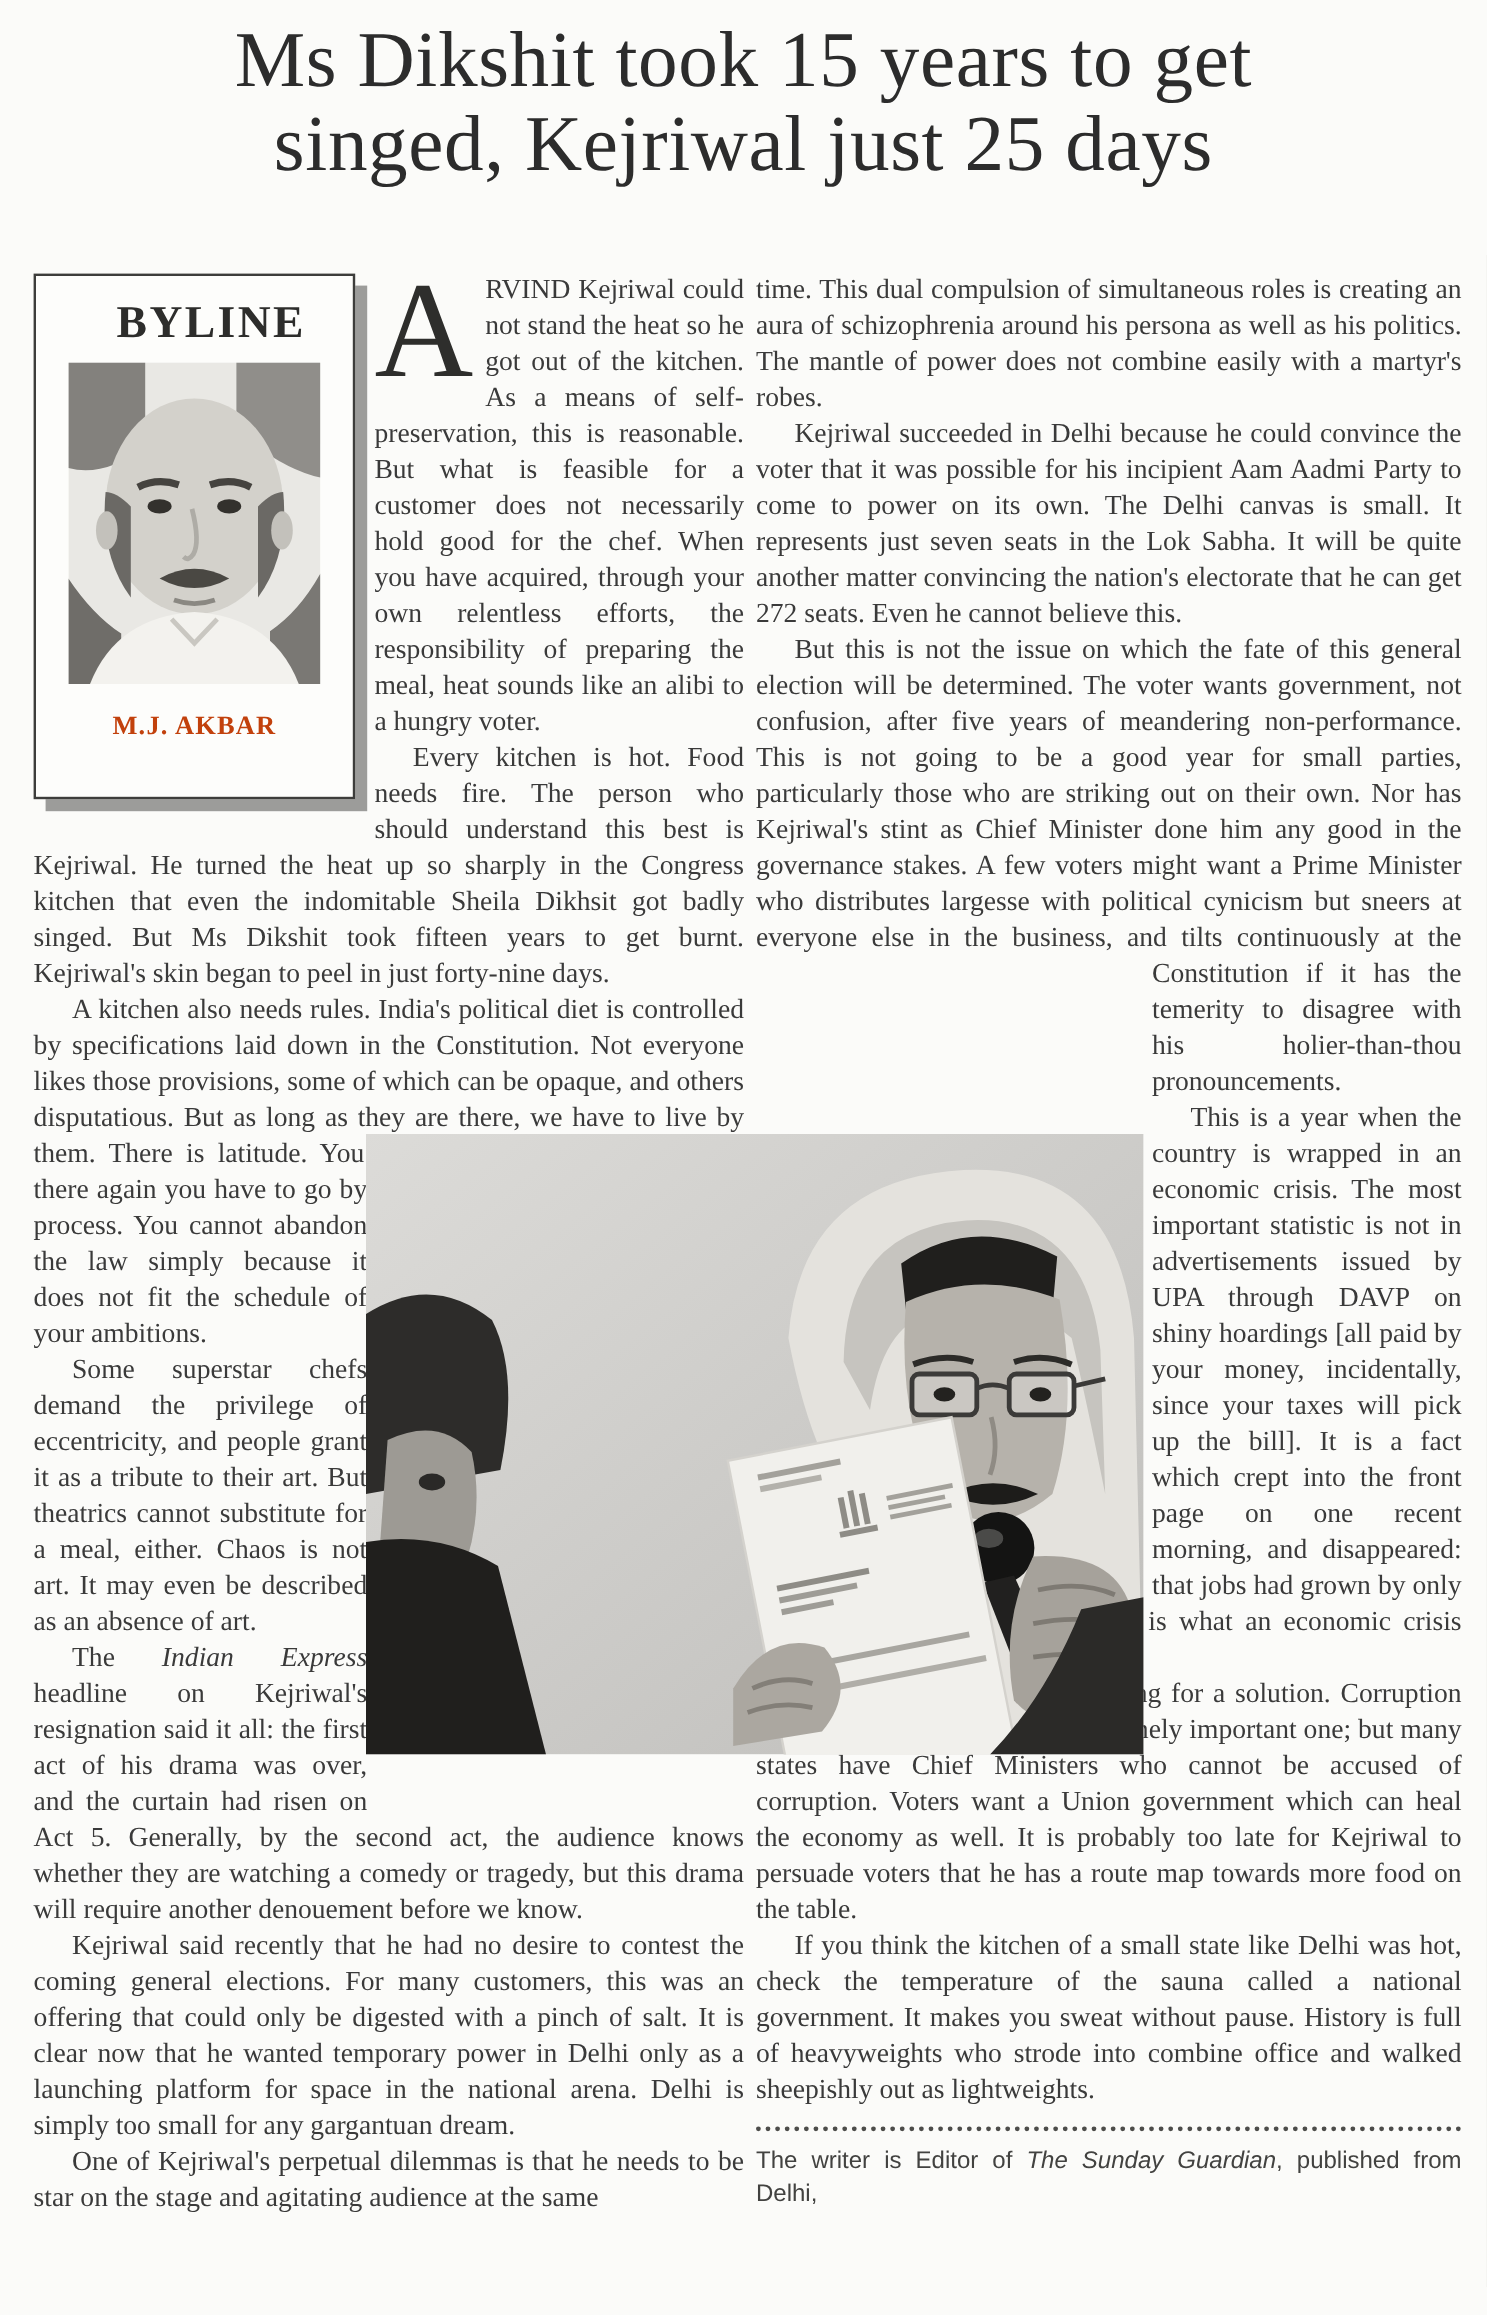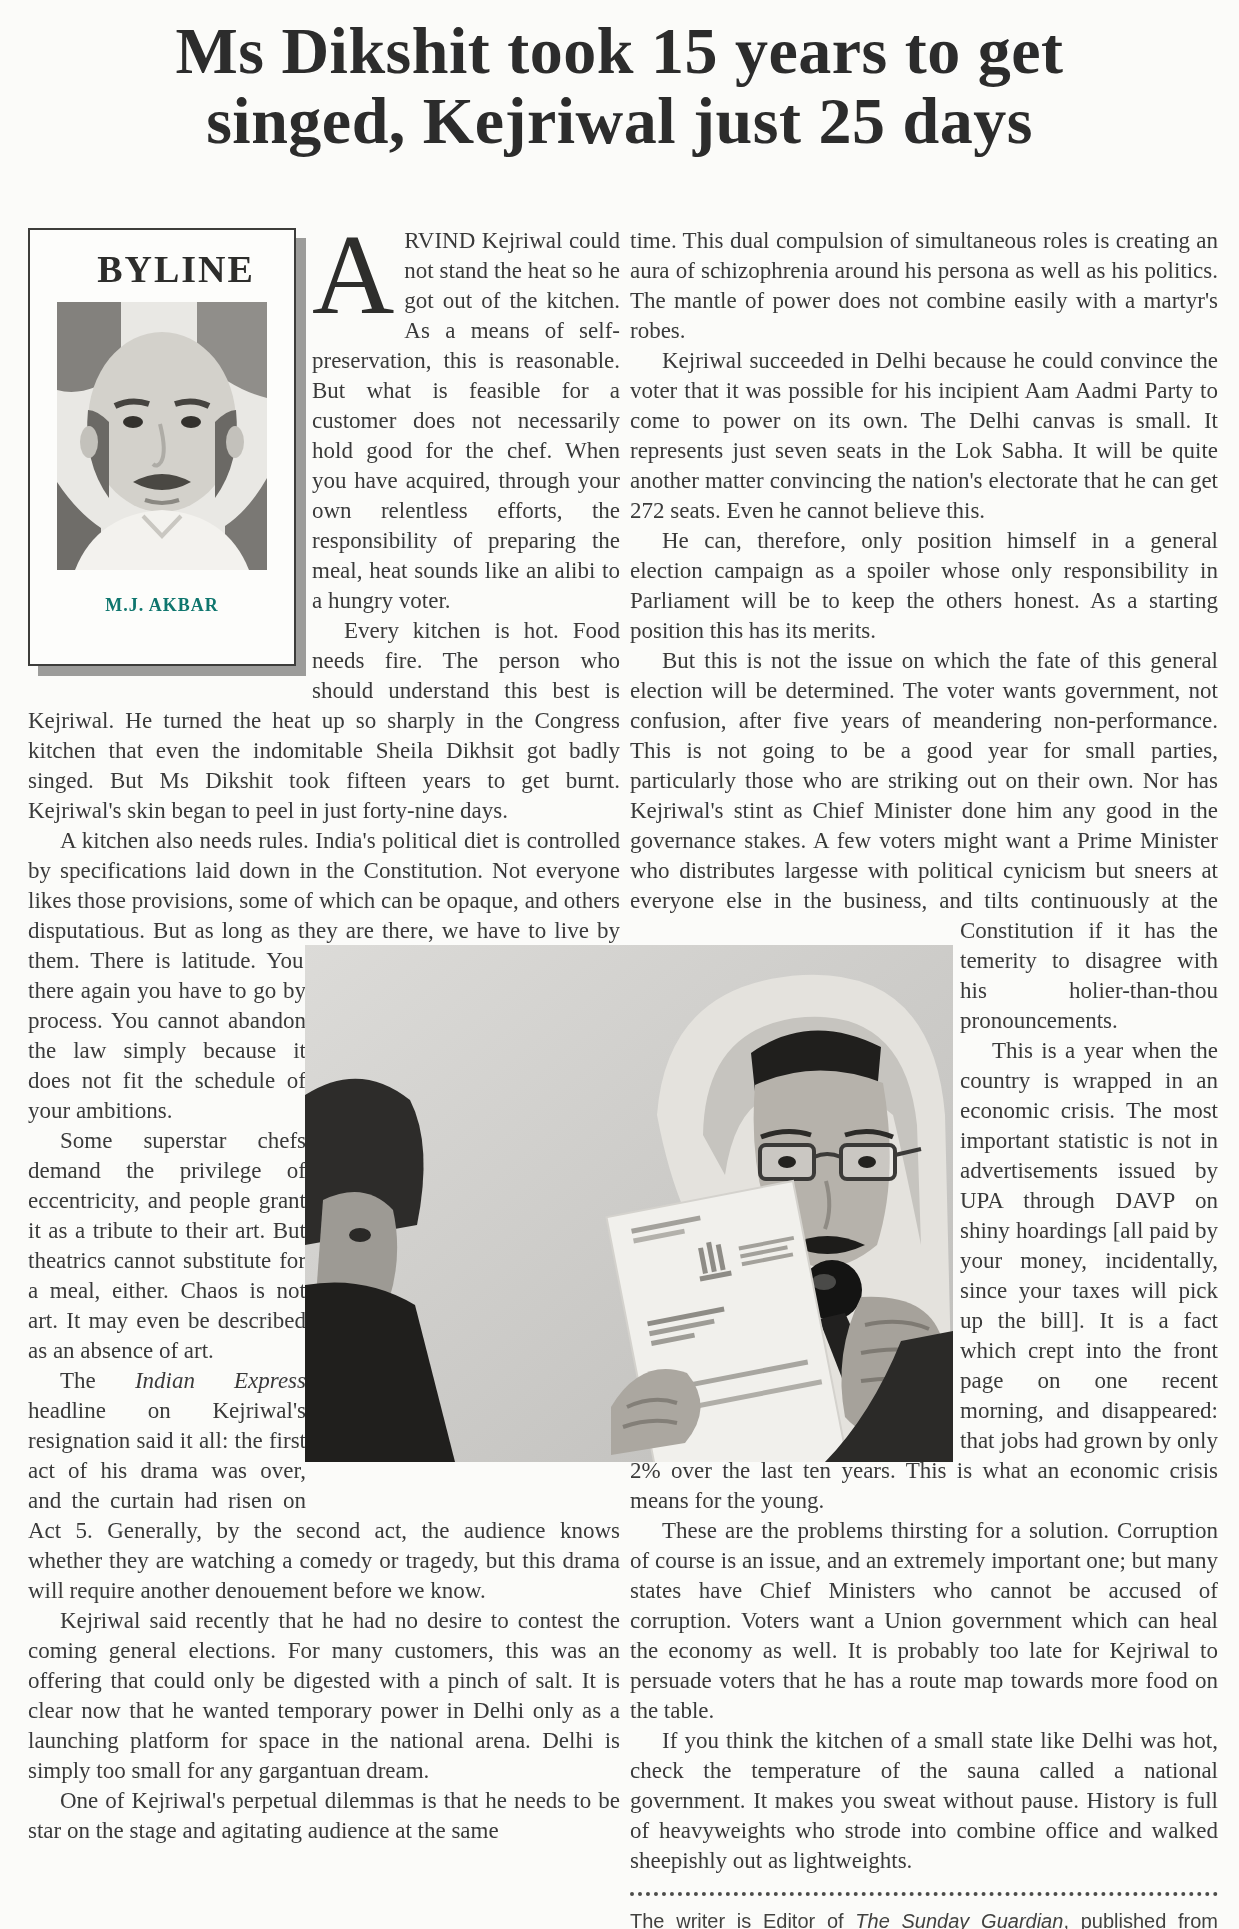--- a/index.html
+++ b/index.html
@@ -4,21 +4,21 @@
 <style>
   html,body { margin:0; padding:0; background:#e9e9e7; }
   .page {
     position:relative; width:1239px; height:1929px; margin:0 auto;
     background:#fbfbf9; overflow:hidden;
     font-family:"Liberation Serif", serif; color:#3a3a3a;
   }
   
   .headline {
     position:absolute; top:16px; left:0; width:100%; margin:0;
-    text-align:center; font-weight:bold; color:#2c2c2c;
+    text-align:center; font-weight:normal; color:#2c2c2c;
     font-size:66px; line-height:1.06; letter-spacing:0.5px;
   }
   .headline span { display:block; }
   
   .col {
     position:absolute; top:226px; text-align:justify;
     font-size:23px; line-height:30px; color:#3a3a3a;
   }
   .col-left  { left:28px;  width:592px; }
   .col-right { left:630px; width:588px; }
@@ -29,21 +29,21 @@
     float:left; width:268px; height:438px; margin:2px 16px 12px 0;
     box-sizing:border-box; border:2px solid #3d3d3b; background:#fdfdfb;
     box-shadow:10px 10px 0 #9c9c9a; text-align:center; padding-top:24px;
   }
   .byline-title {
     font-size:38px; font-weight:bold; letter-spacing:2px; color:#2d2d2b;
     margin-bottom:18px;
     margin-left:28px;
   }
   .byline-photo { display:block; margin:0 auto; width:210px; height:268px; }
-  .byline-author { font-size:18px; font-weight:bold; letter-spacing:1px; margin-top:20px; color:#0f766e; }
+  .byline-author { font-size:22px; font-weight:bold; letter-spacing:1px; margin-top:20px; color:#c2410c; }
   
   .dropcap {
     float:left; font-size:114px; line-height:86px;
     padding:6px 10px 0 0; color:#2e2e2c;
   }
   
   .ph-spacer-left  { float:right; width:306px; height:516px; margin-left:8px; }
   .ph-spacer-right { float:left;  width:322px; height:516px; margin-right:8px; }
   
   .article-photo {
@@ -103,21 +103,20 @@
     <p class="para ind"><span>A kitchen also needs rules. India's political diet is controlled by specifications laid down in the Constitution. Not everyone likes those provisions, some of which can be opaque, and others disputatious. But as long as they are there, we have to live by them. There is latitude. You can </span><span class="ph-spacer-left"></span><span>always amend statutes, but there again you have to go by process. You cannot abandon the law simply because it does not fit the schedule of your ambitions.</span></p>
     <p class="para ind">Some superstar chefs demand the privilege of eccentricity, and people grant it as a tribute to their art. But theatrics cannot substitute for a meal, either. Chaos is not art. It may even be described as an absence of art.</p>
     <p class="para ind"><span>The </span><i>Indian Express</i><span> headline on Kejriwal's resignation said it all: the first act of his drama was over, and the curtain had risen on Act 5. Generally, by the second act, the audience knows whether they are watching a comedy or tragedy, but this drama will require another denouement before we know.</span></p>
     <p class="para ind">Kejriwal said recently that he had no desire to contest the coming general elections. For many customers, this was an offering that could only be digested with a pinch of salt. It is clear now that he wanted temporary power in Delhi only as a launching platform for space in the national arena. Delhi is simply too small for any gargantuan dream.</p>
     <p class="para ind">One of Kejriwal's perpetual dilemmas is that he needs to be star on the stage and agitating audience at the same</p>
   </section>
 
   <section class="col col-right">
     <p class="para">time. This dual compulsion of simultaneous roles is creating an aura of schizophrenia around his persona as well as his politics. The mantle of power does not combine easily with a martyr's robes.</p>
     <p class="para ind">Kejriwal succeeded in Delhi because he could convince the voter that it was possible for his incipient Aam Aadmi Party to come to power on its own. The Delhi canvas is small. It represents just seven seats in the Lok Sabha. It will be quite another matter convincing the nation's electorate that he can get 272 seats. Even he cannot believe this.</p>
-    <p class="para ind">He can, therefore, only position himself in a general election campaign as a spoiler whose only responsibility in Parliament will be to keep the others honest. As a starting position this has its merits.</p>
     <p class="para ind"><span>But this is not the issue on which the fate of this general election will be determined. The voter wants government, not confusion, after five years of meandering non-performance. This is not going to be a good year for small parties, particularly those who are striking out on their own. Nor has Kejriwal's stint as Chief Minister done him any good in the governance stakes. A few voters might want a Prime Minister who distributes largesse with political cynicism but sneers at everyone else in the business, and tilts continuously at the Constitution if it </span><span class="ph-spacer-right"></span><span>has the temerity to disagree with his holier-than-thou pronouncements.</span></p>
     <p class="para ind">This is a year when the country is wrapped in an economic crisis. The most important statistic is not in advertisements issued by UPA through DAVP on shiny hoardings [all paid by your money, incidentally, since your taxes will pick up the bill]. It is a fact which crept into the front page on one recent morning, and disappeared: that jobs had grown by only 2% over the last ten years. This is what an economic crisis means for the young.</p>
     <p class="para ind">These are the problems thirsting for a solution. Corruption of course is an issue, and an extremely important one; but many states have Chief Ministers who cannot be accused of corruption. Voters want a Union government which can heal the economy as well. It is probably too late for Kejriwal to persuade voters that he has a route map towards more food on the table.</p>
     <p class="para ind">If you think the kitchen of a small state like Delhi was hot, check the temperature of the sauna called a national government. It makes you sweat without pause. History is full of heavyweights who strode into combine office and walked sheepishly out as lightweights.</p>
     <div class="footer-divider"></div>
     <p class="footer-text"><span>The writer is Editor of </span><i>The Sunday Guardian</i><span>, published from Delhi, </span></p>
   </section>
 
   <div class="article-photo">
     <svg viewBox="0 0 648 517" preserveAspectRatio="none">

